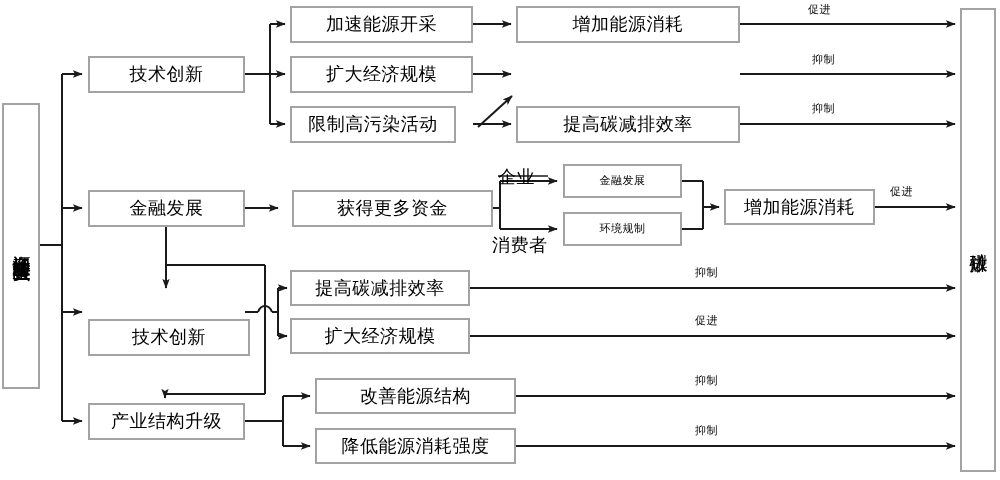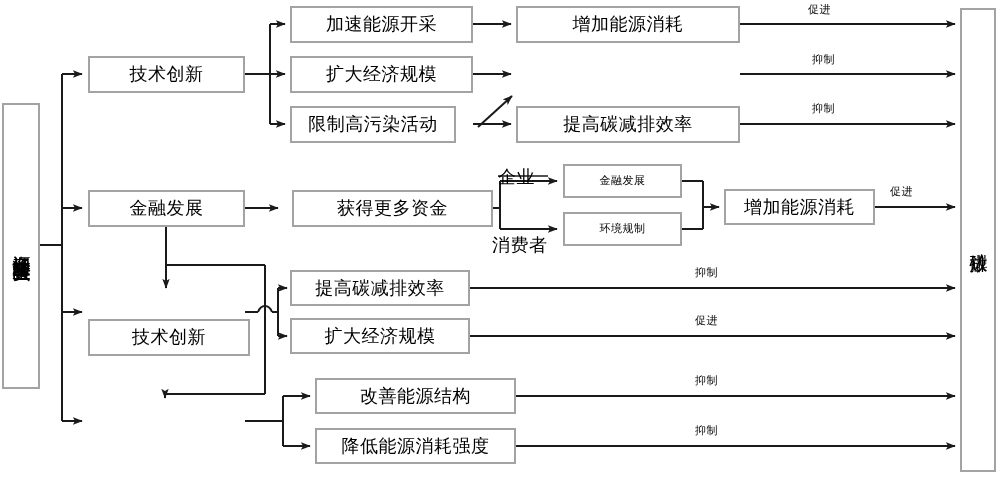--- a/index.html
+++ b/index.html
@@ -140,20 +140,21 @@
   </svg>
 
   <div class="node vertical s18" style="left:2px; top:103px; width:38px; height:286px;">资源型经济转型实验区</div>
 
   <div class="node s18" style="left:88px; top:56px; width:157px; height:37px;">技术创新</div>
 
   <div class="node s18" style="left:88px; top:190px; width:157px; height:37px;">金融发展</div>
 
   <div class="node s18" style="left:88px; top:294px; width:162px; height:37px;margin-top:25px;">技术创新</div>
 
+  <div class="node s18" style="left:88px; top:403px; width:157px; height:37px;">产业结构升级</div>
 
   <div class="node s18" style="left:290px; top:6px; width:183px; height:37px;">加速能源开采</div>
 
   <div class="node s18" style="left:290px; top:56px; width:183px; height:37px;">扩大经济规模</div>
 
   <div class="node s18" style="left:290px; top:106px; width:166px; height:37px;">限制高污染活动</div>
 
   <div class="node s18" style="left:516px; top:6px; width:224px; height:37px;">增加能源消耗</div>
 
 

